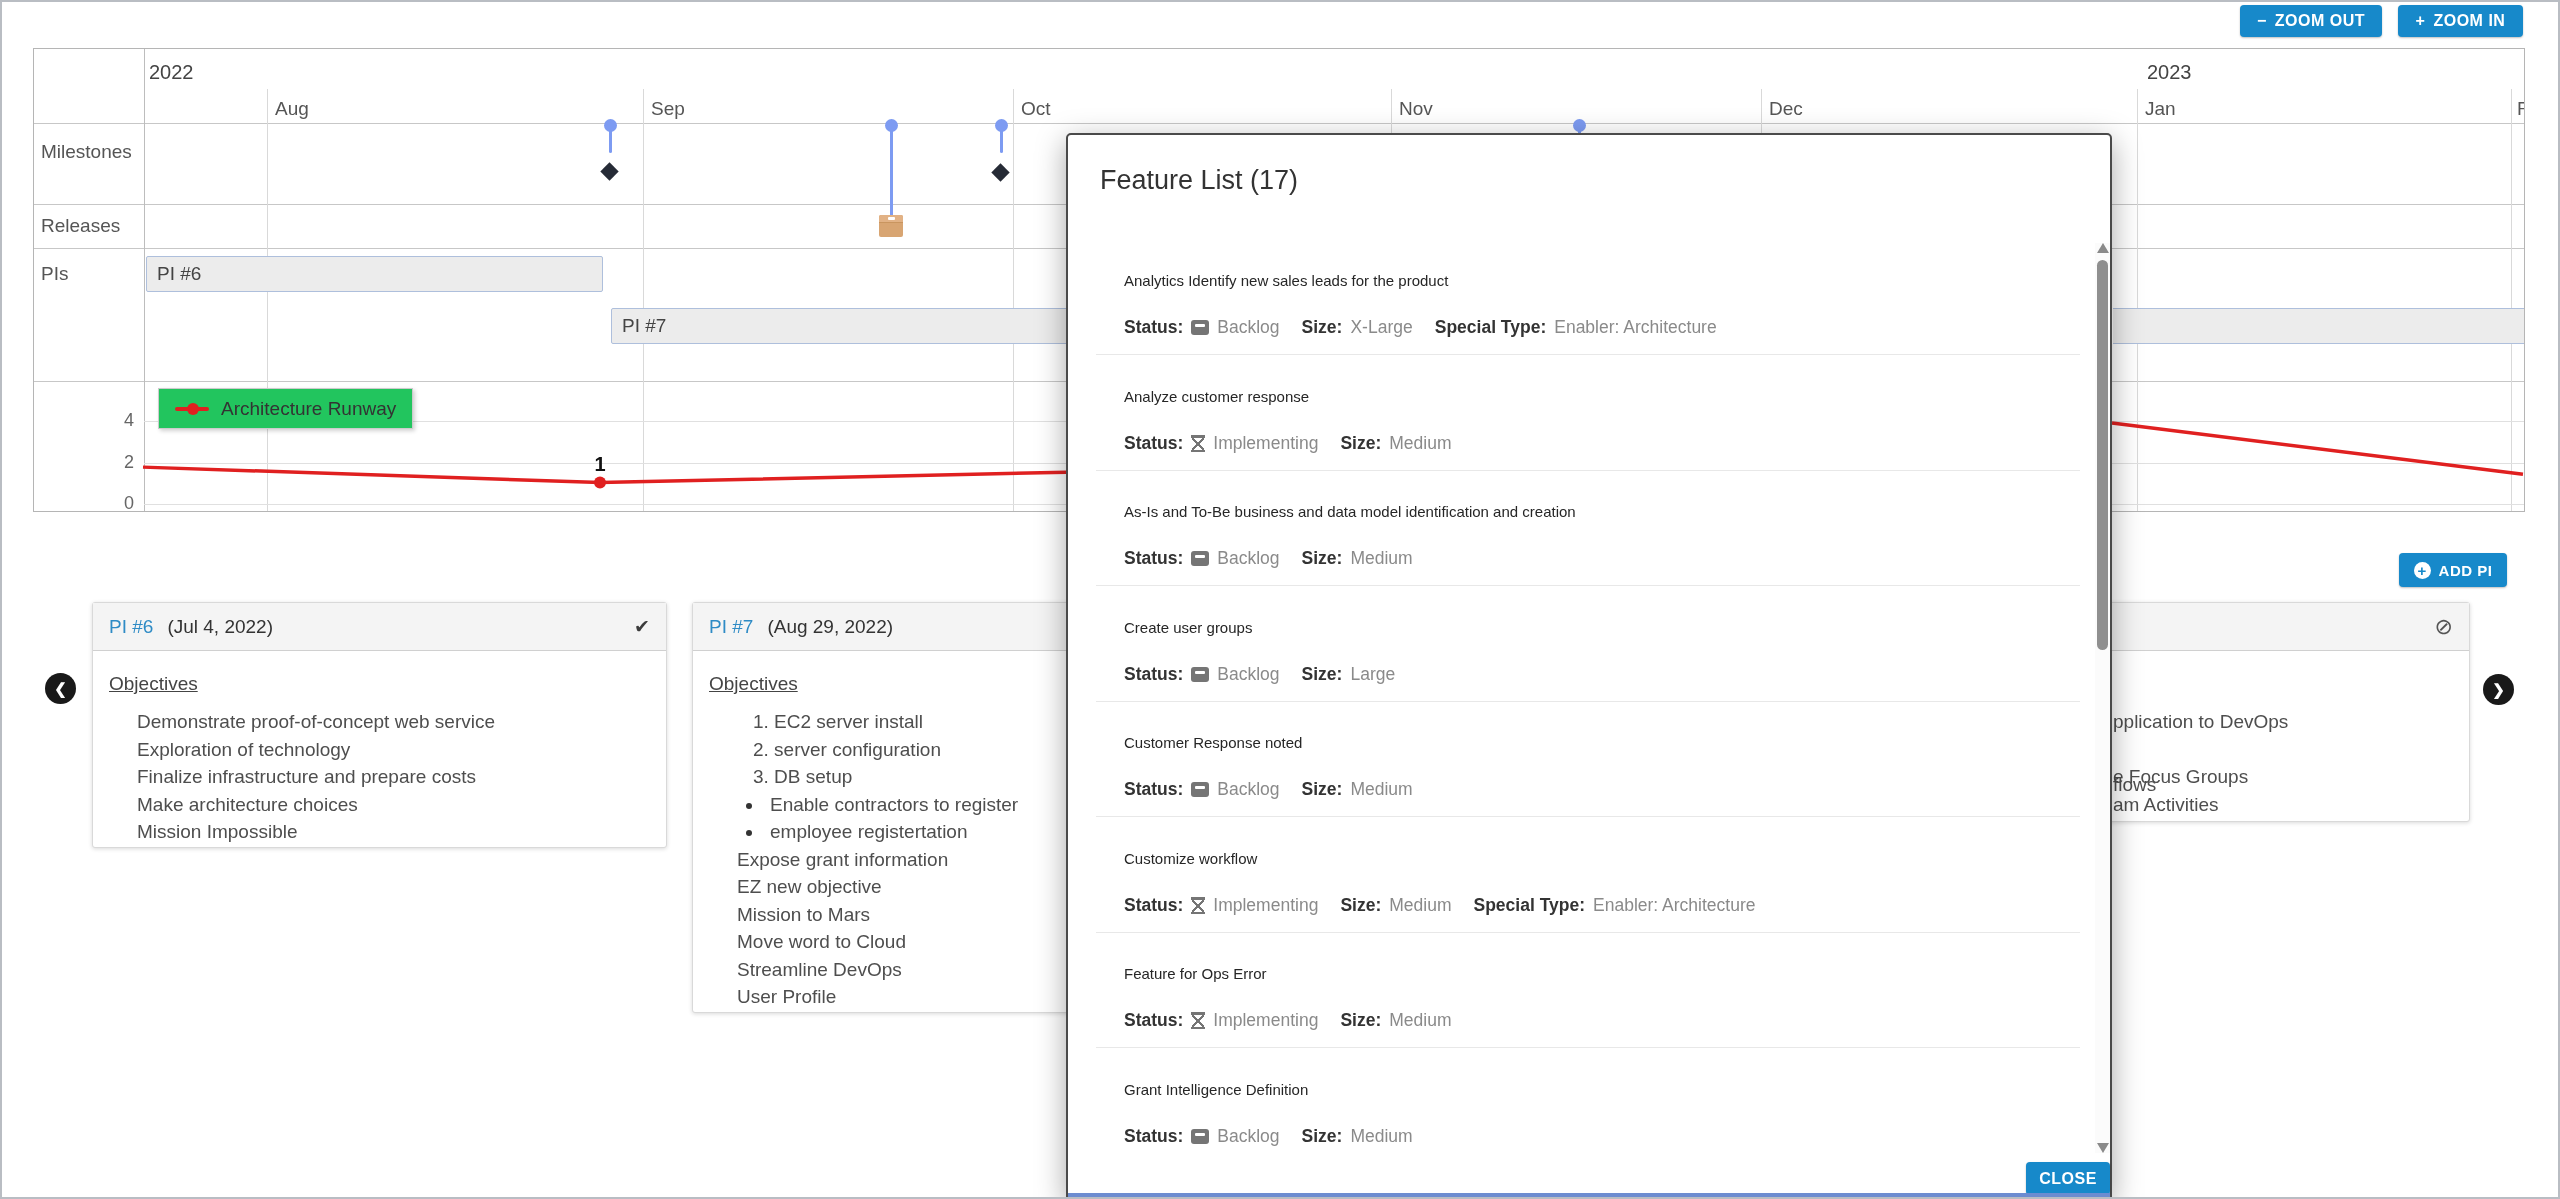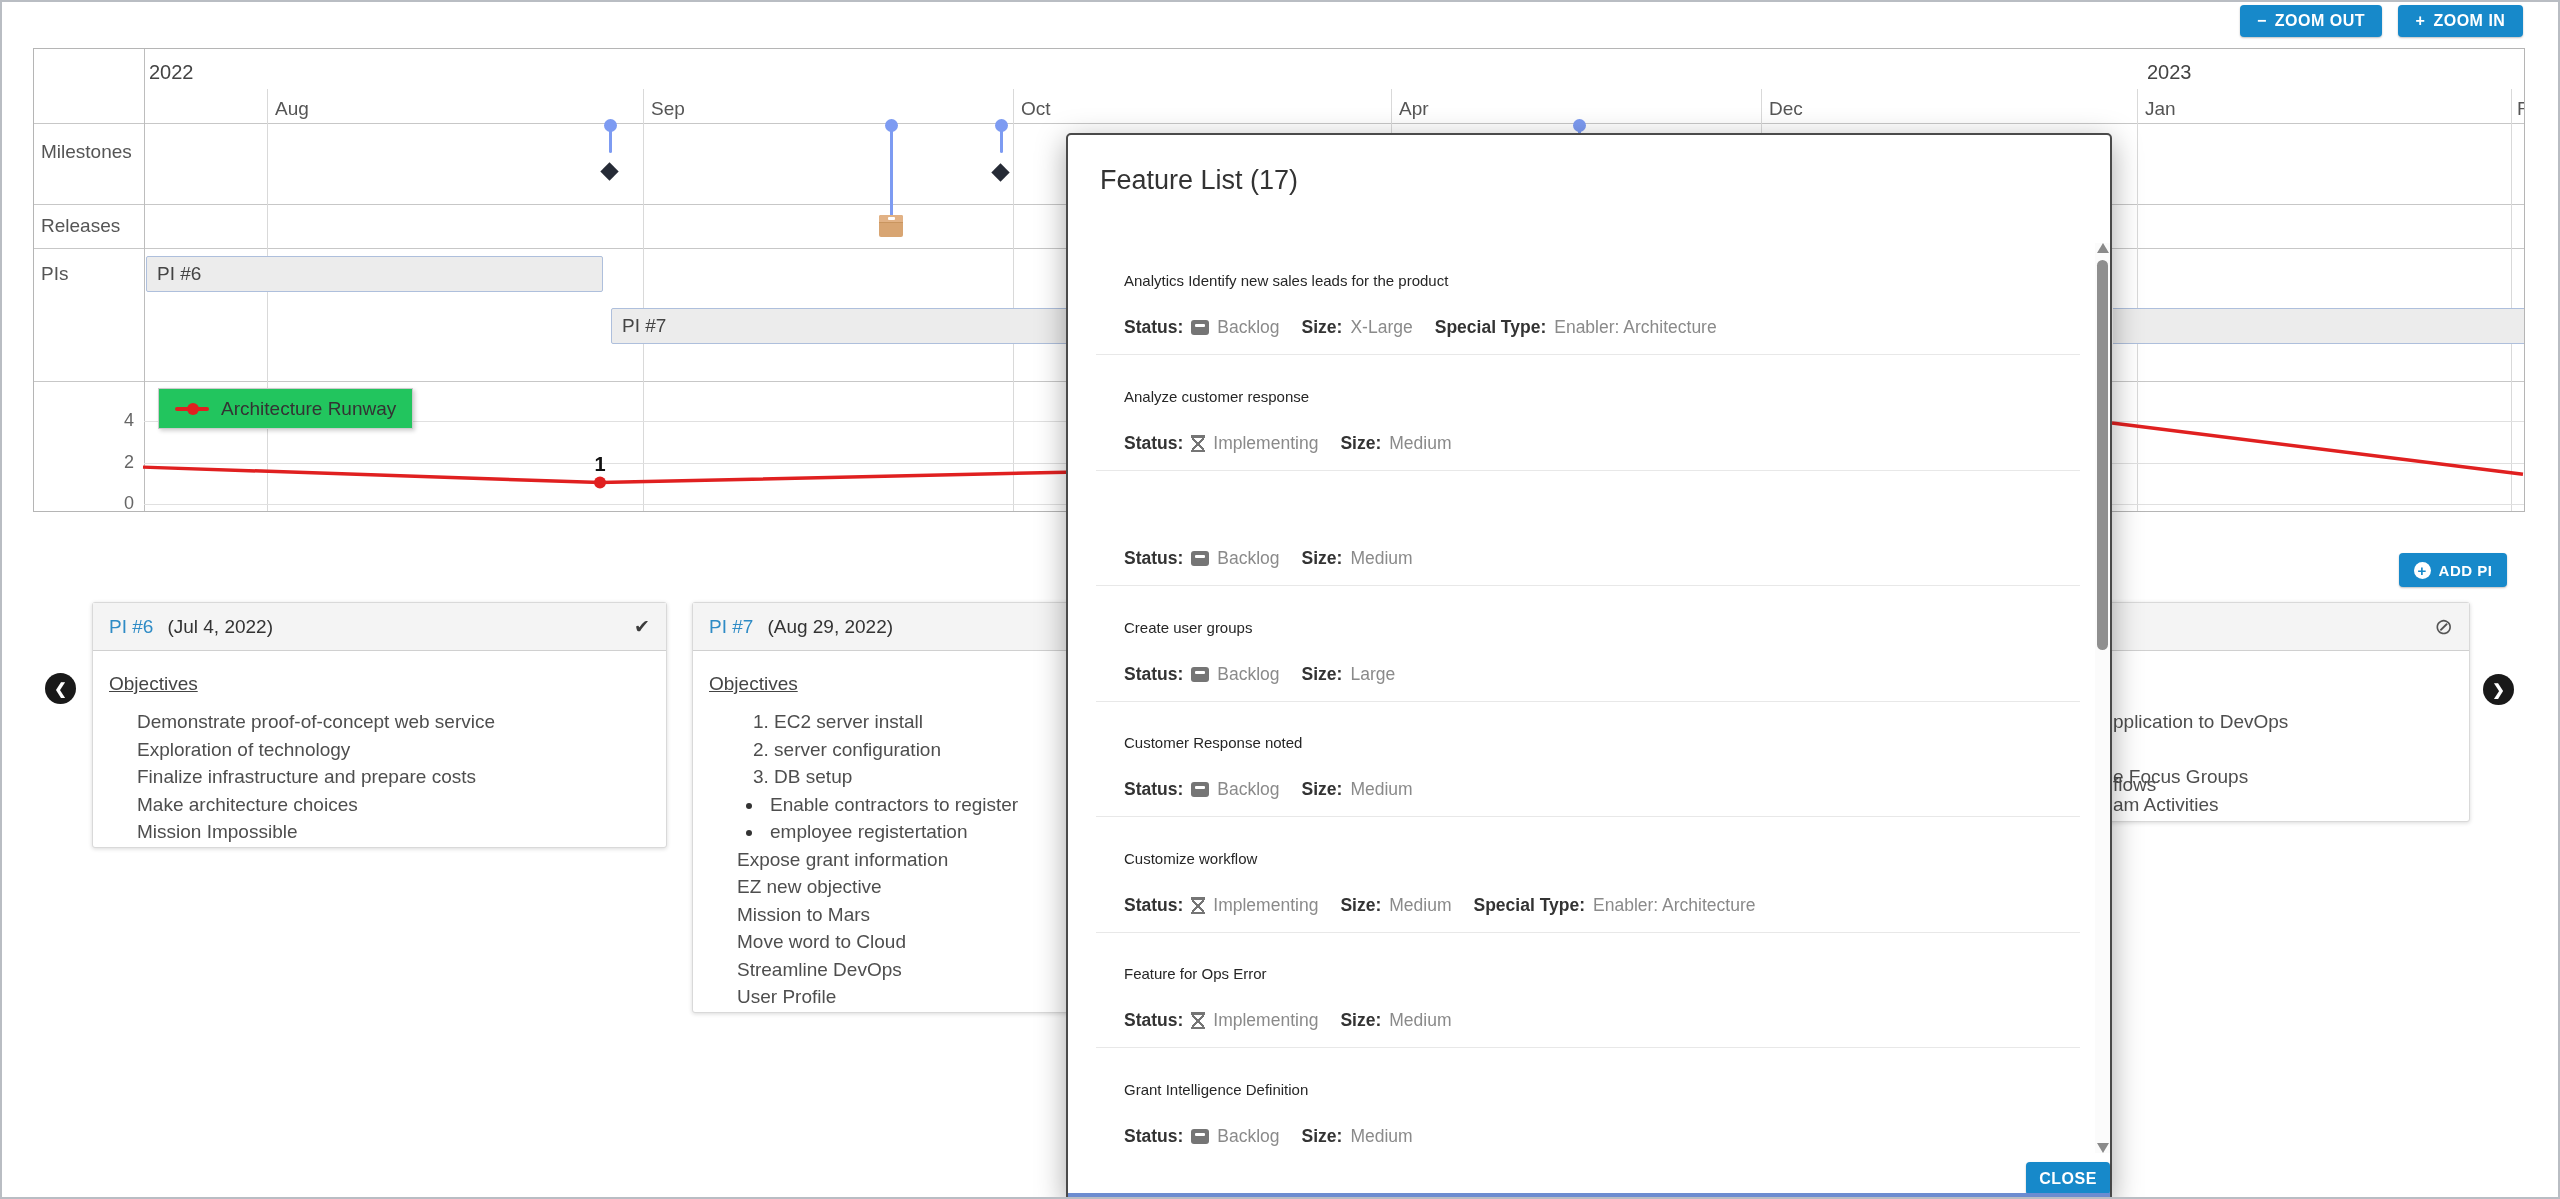--- a/index.html
+++ b/index.html
@@ -114,21 +114,21 @@
   <div class="vline" style="left:1357px;top:40px;height:422px;"></div>
   <div class="vline" style="left:1727px;top:40px;height:422px;"></div>
   <div class="vline" style="left:2103px;top:40px;height:422px;"></div>
   <div class="vline" style="left:2477px;top:40px;height:422px;"></div>
 
   <span class="yr" style="left:115px;top:12px;">2022</span>
   <span class="yr" style="left:2113px;top:12px;">2023</span>
   <span class="mo" style="left:241px;">Aug</span>
   <span class="mo" style="left:617px;">Sep</span>
   <span class="mo" style="left:987px;">Oct</span>
-  <span class="mo" style="left:1365px;">Apr</span>
+  <span class="mo" style="left:1365px;">Nov</span>
   <span class="mo" style="left:1735px;">Dec</span>
   <span class="mo" style="left:2111px;">Jan</span>
   <span class="mo" style="left:2483px;">Feb</span>
 
   <span class="lbl" style="left:7px;top:92px;">Milestones</span>
   <span class="lbl" style="left:7px;top:166px;">Releases</span>
   <span class="lbl" style="left:7px;top:214px;">PIs</span>
 
   <div>
     <div class="pin-stem" style="left:575px;top:76px;height:28px;"></div>
@@ -261,20 +261,21 @@
       <span class="hour-ico">
         <span class="glass"></span>
       </span>
       <span>Implementing</span>
     <span class="gap"></span>
       <b>Size:</b>
       <span>Medium</span>
   </div>
   <div class="divider" style="top:335px;"></div>
 
+  <div class="feat-title" style="top:368px;">As-Is and To-Be business and data model identification and creation</div>
   <div class="feat-meta" style="top:413px;">
     <b>Status:</b>
       <span class="inbox-ico"></span>
       <span>Backlog</span>
     <span class="gap"></span>
       <b>Size:</b>
       <span>Medium</span>
   </div>
   <div class="divider" style="top:450px;"></div>
 

